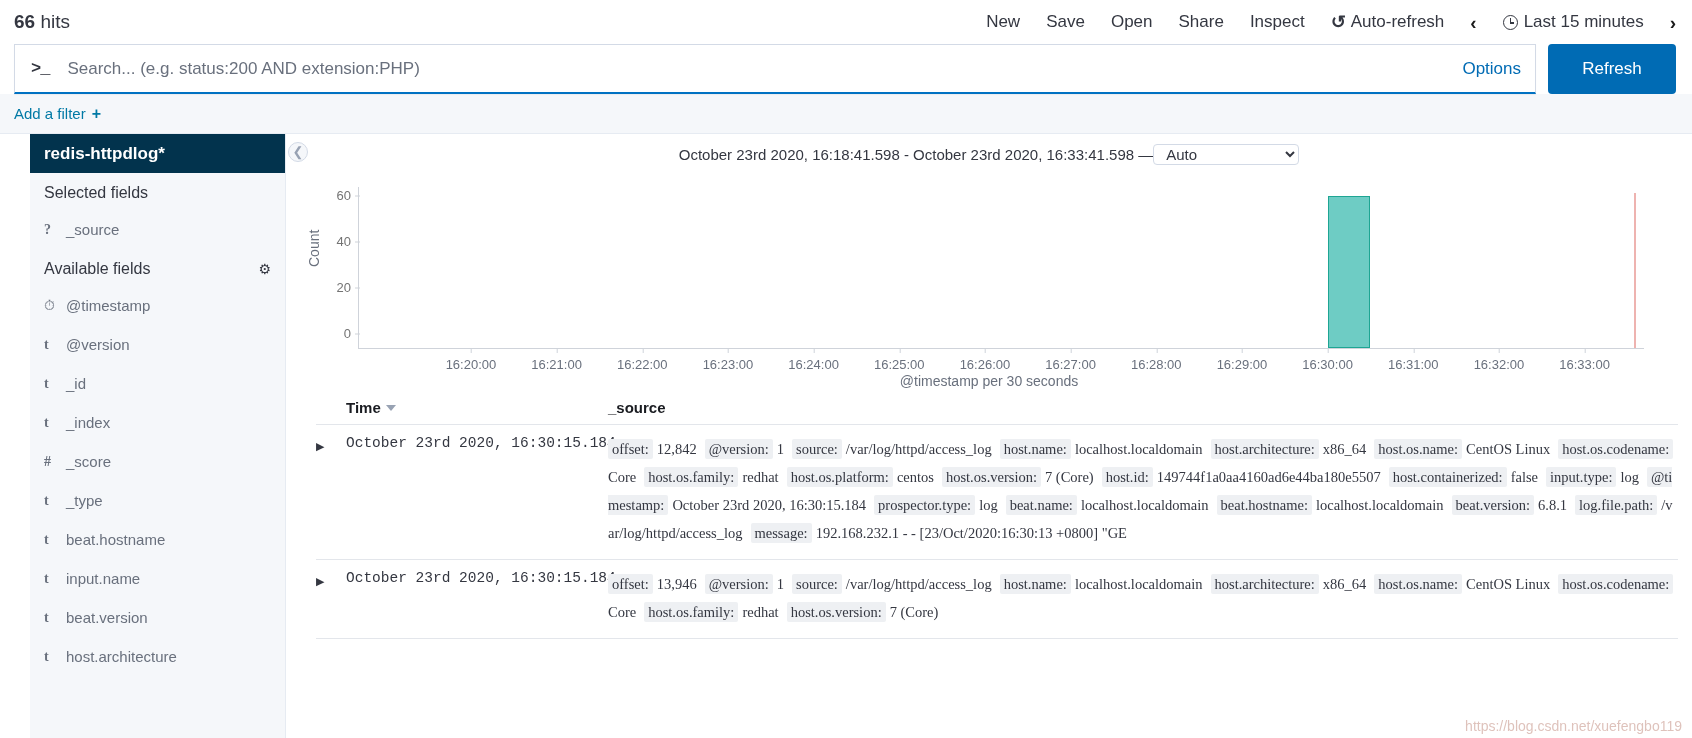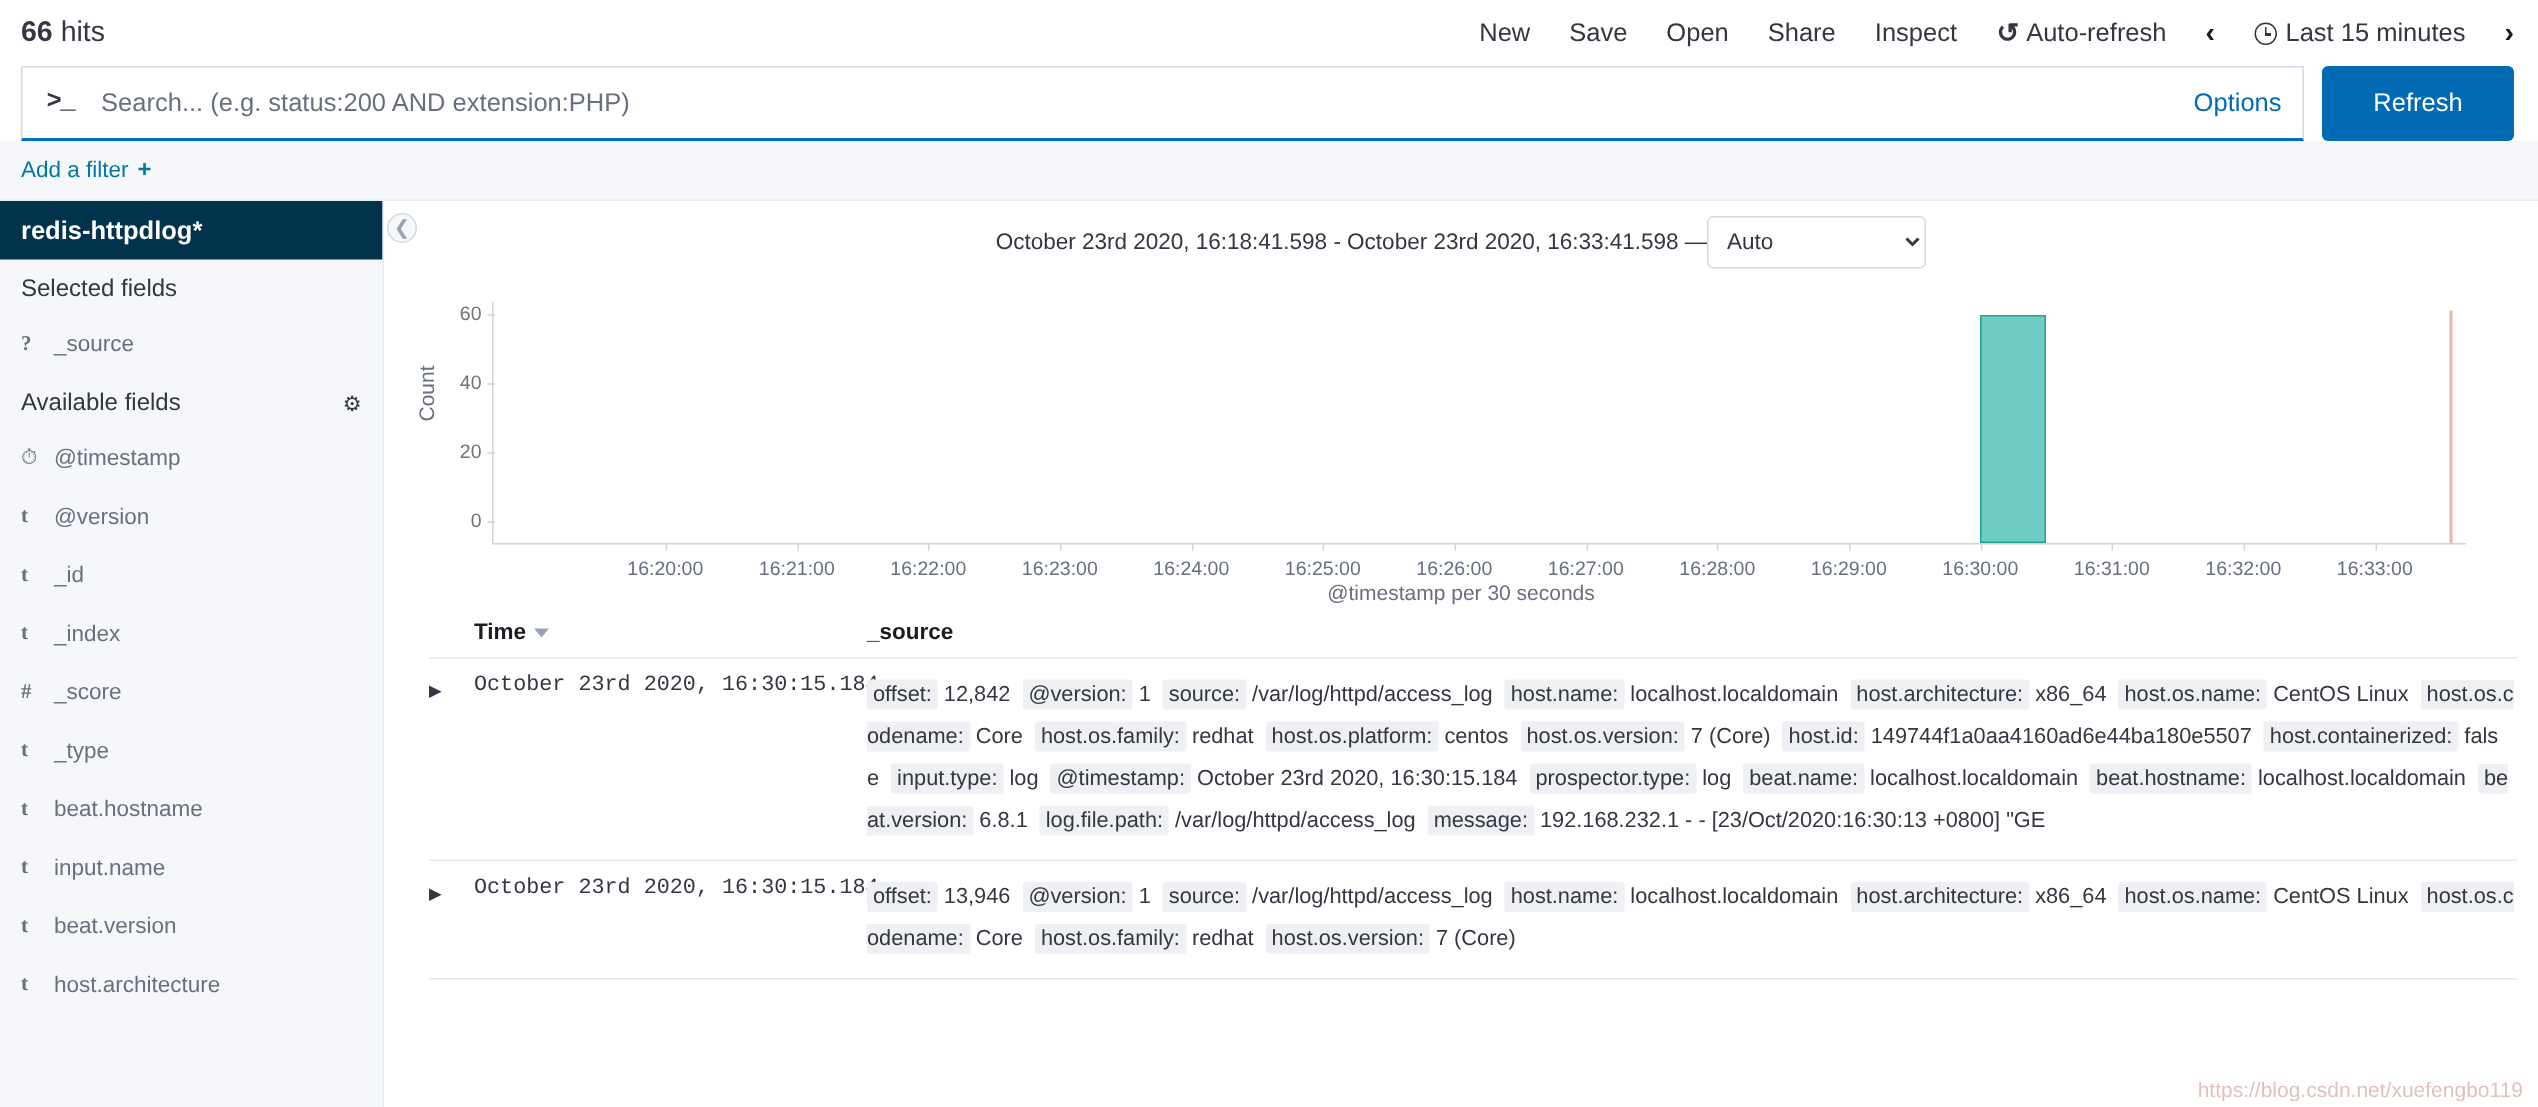--- a/index.html
+++ b/index.html
@@ -131,20 +131,21 @@
     display:flex;
     align-items:center;
     gap:6px;
   }
   .plus { font-weight:700; font-size:16px; }
 
   
   .main {
     display:flex;
     height:calc(738px - 44px - 50px - 40px);
+    padding-left:30px;
   }
 
   
   .sidebar {
     width:256px;
     flex:0 0 256px;
     background:#f5f7fa;
     border-right:1px solid #e6ebf2;
     overflow:hidden;
   }
@@ -217,21 +218,21 @@
     align-items:center;
     justify-content:center;
     gap:0;
     padding:10px 0 4px 0;
     font-size:15px;
     color:#343741;
   }
   .range-text { white-space:nowrap; }
   .interval-select {
     width:146px;
-    height:35px;
+    height:21px;
     font-size:15px;
     font-family:"Liberation Sans", sans-serif;
     color:#343741;
     border:1px solid #d3dae6;
     border-radius:4px;
     background:#fff;
     padding:0 8px;
     cursor:pointer;
   }
 
@@ -343,21 +344,21 @@
   }
   .timecell {
     width:262px; flex:0 0 262px;
     font-family:"Liberation Mono", monospace;
     font-size:14.5px;
     color:#343741;
     white-space:nowrap;
   }
   .sourcecell {
     flex:1;
-    font-family:Liberation Sans, sans-serif;
+    font-family:Liberation Serif, serif;
     font-size:14.5px;
     line-height:28px;
     color:#343741;
     word-break:break-all;
   }
   .fkey {
     background:#eef0f3;
     padding:2px 4px;
     border-radius:2px;
     margin-right:4px;

